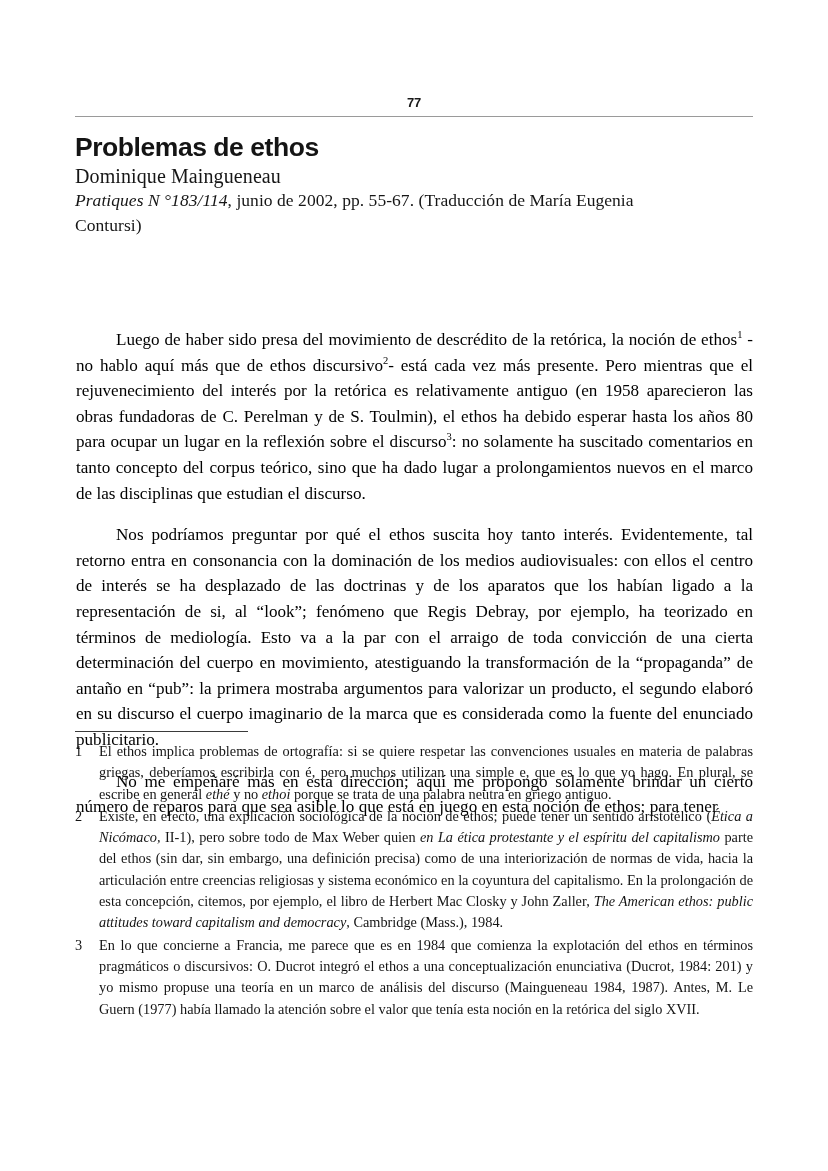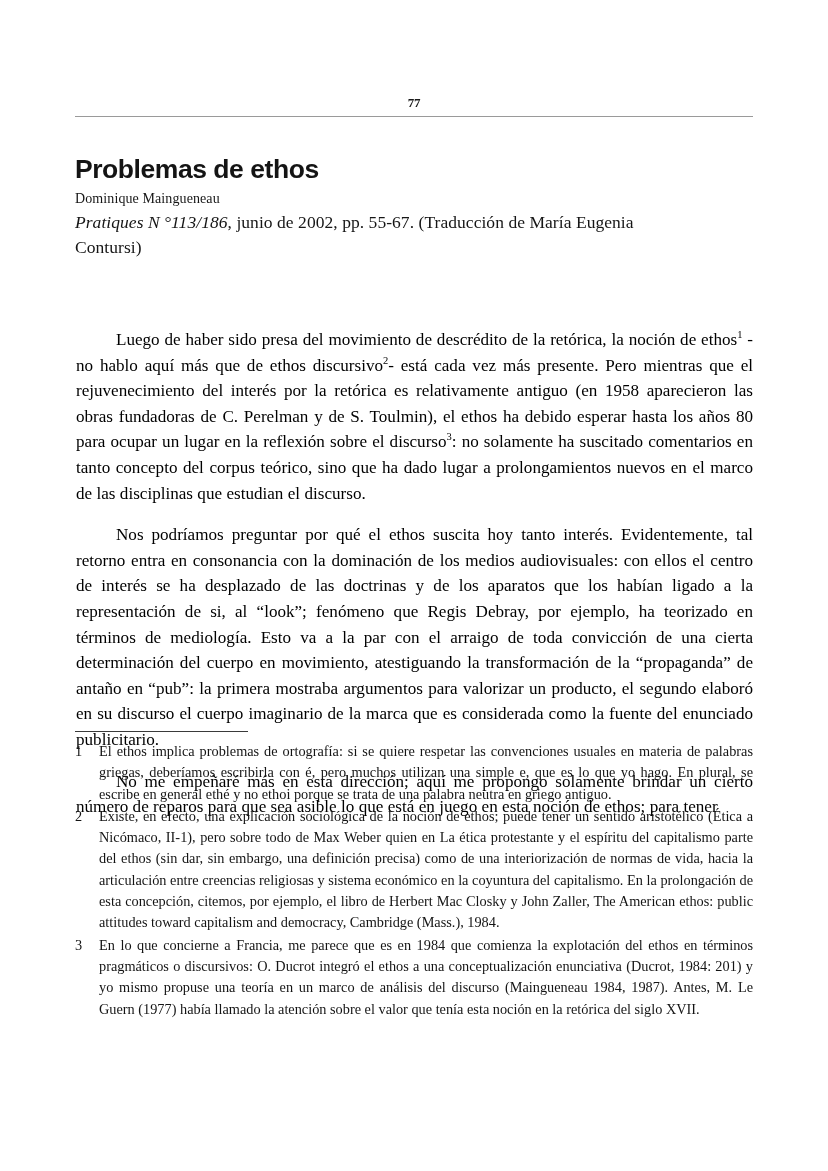--- a/index.html
+++ b/index.html
@@ -27,21 +27,21 @@
     box-sizing: border-box;
   }
 
   
   .running-head {
     position: absolute;
     left: 75px;
     top: 96px;
     width: 678px;
     text-align: center;
-    font-family: Liberation Serif, serif;
+    font-family: Liberation Sans, sans-serif;
     font-weight: bold;
     font-size: 13px;
     letter-spacing: -0.2px;
     color: #1a1a1a;
     line-height: 14px;
   }
   .head-rule {
     position: absolute;
     left: 75px;
     top: 116px;
@@ -49,34 +49,33 @@
     height: 1px;
     background: #9a9a9a;
   }
 
   
   .title-block {
     position: absolute;
     left: 75px;
     top: 132px;
     width: 678px;
-    margin-top: 22px;
   }
   .doc-title {
     font-family: "Liberation Sans", "DejaVu Sans", sans-serif;
     font-weight: bold;
     font-size: 26.5px;
     line-height: 31px;
     letter-spacing: -0.45px;
     color: #141414;
     margin: 0 0 2px 0;
   }
   .doc-author {
     font-family: "Liberation Serif", "DejaVu Serif", serif;
-    font-size: 14px;
+    font-size: 20px;
     line-height: 23px;
     letter-spacing: 0.1px;
     color: #161616;
   }
   .doc-citation {
     font-family: "Liberation Serif", "DejaVu Serif", serif;
     font-size: 17.5px;
     line-height: 25px;
     letter-spacing: 0.05px;
     color: #161616;
@@ -143,36 +142,37 @@
     top: 0;
     width: 16px;
     text-align: left;
     font-size: 14.3px;
     line-height: 21.3px;
   }
   .footnote .fn-body {
     display: block;
   }
   .footnote .ital {
+    font-style: italic;
     margin-top: 27px;
   }
 </style>
 </head>
 <body>
 
 <div class="page">
 
   <div class="running-head">77</div>
   <div class="head-rule"></div>
 
   <div class="title-block">
     <h1 class="doc-title">Problemas de ethos</h1>
     <div class="doc-author">Dominique Maingueneau</div>
     <div class="doc-citation">
-      <span class="ital">Pratiques N °113/186</span><span>, junio de 2002, pp. 55-67. (Traducción de María Eugenia Contursi)</span>
+      <span class="ital">Pratiques N °183/114</span><span>, junio de 2002, pp. 55-67. (Traducción de María Eugenia Contursi)</span>
     </div>
   </div>
 
   <div class="body-text" id="body-host">
       <p>Luego de haber sido presa del movimiento de descrédito de la retórica, la noción de ethos<sup class="fnref">1</sup> -no hablo aquí más que de ethos discursivo<sup class="fnref">2</sup>- está cada vez más presente. Pero mientras que el rejuvenecimiento del interés por la retórica es relativamente antiguo (en 1958 aparecieron las obras fundadoras de C. Perelman y de S. Toulmin), el ethos ha debido esperar hasta los años 80 para ocupar un lugar en la reflexión sobre el discurso<sup class="fnref">3</sup>: no solamente ha suscitado comentarios en tanto concepto del corpus teórico, sino que ha dado lugar a prolongamientos nuevos en el marco de las disciplinas que estudian el discurso.</p>
       <p>Nos podríamos preguntar por qué el ethos suscita hoy tanto interés. Evidentemente, tal retorno entra en consonancia con la dominación de los medios audiovisuales: con ellos el centro de interés se ha desplazado de las doctrinas y de los aparatos que los habían ligado a la representación de si, al “look”; fenómeno que Regis Debray, por ejemplo, ha teorizado en términos de mediología. Esto va a la par con el arraigo de toda convicción de una cierta determinación del cuerpo en movimiento, atestiguando la transformación de la “propaganda” de antaño en “pub”: la primera mostraba argumentos para valorizar un producto, el segundo elaboró en su discurso el cuerpo imaginario de la marca que es considerada como la fuente del enunciado publicitario.</p>
       <p>No me empeñaré más en esta dirección; aquí me propongo solamente brindar un cierto número de reparos para que sea asible lo que está en juego en esta noción de ethos; para tener</p>
     </div>
 
   <div class="fn-rule"></div>

